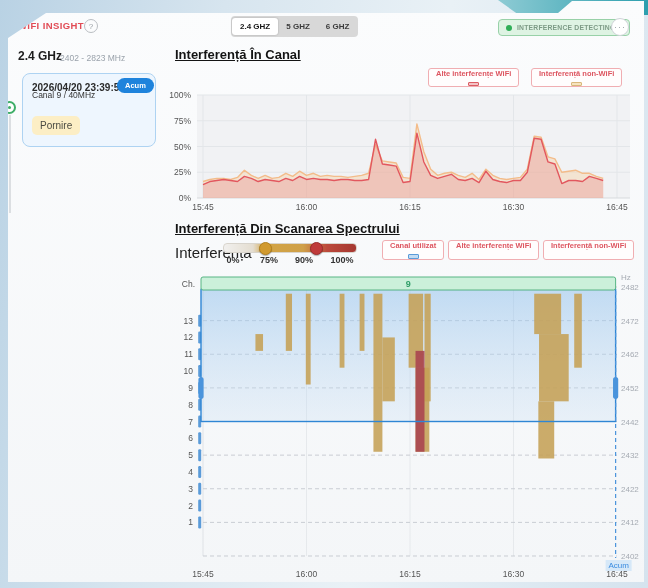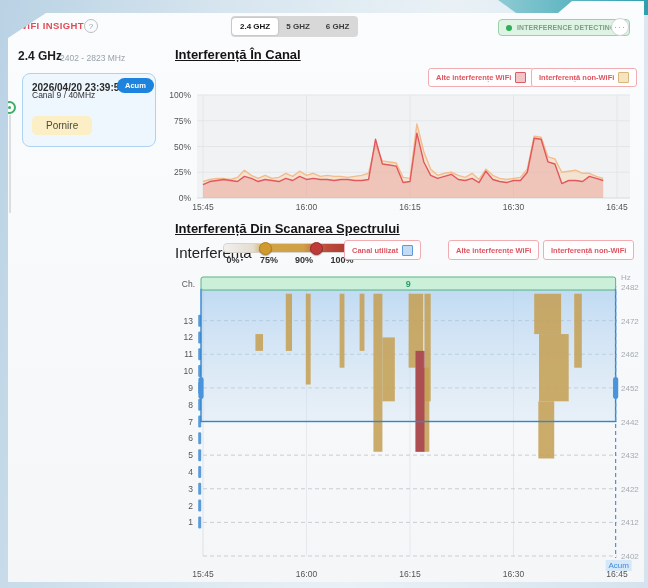--- a/index.html
+++ b/index.html
@@ -28,24 +28,24 @@
   .tl-dot{left:3px;top:101px;width:9px;height:9px;border:2px solid #3fae68;border-radius:50%;background:#fff;
     display:flex;align-items:center;justify-content:center;}
   .tl-dot span{width:3px;height:3px;border-radius:50%;background:#3fae68;}
   .tl-line{left:9px;top:115px;width:2px;height:98px;background:#dcdfe2;}
   .event-card{left:22px;top:73px;width:132px;height:72px;background:#eef6fe;border:1.5px solid #aed3f2;border-radius:8px;}
   .event-time{left:9px;top:8px;font-size:10px;font-weight:bold;color:#2b2b2b;}
   .badge-acum{left:94px;top:4px;background:#1e83dc;color:#fff;font-size:7.5px;font-weight:bold;
     padding:3px 8px;border-radius:9px;}
   .event-channel{left:9px;top:16px;font-size:8.5px;font-weight:normal;color:#333;}
   .btn-pornire{left:9px;top:42px;background:#fceec5;border:none;border-radius:5px;font-size:10px;color:#4a4a42;
-    padding:4px 14px;font-family:inherit;position:absolute;}
+    padding:4px 8px;font-family:inherit;position:absolute;}
   .section-title{font-size:13px;font-weight:bold;color:#141414;text-decoration:underline;}
   .legend-btn{position:absolute;height:17px;border:1px solid #f0aeb2;border-radius:3px;background:#fffdfd;
-    display:flex;align-items:center;gap:4px;padding:0 7px;font-size:7.5px;font-weight:bold;color:#dd5560;}
+    display:flex;align-items:center;gap:4px;padding:0 7px;font-size:7.5px;font-weight:bold;color:#dd5560;flex-direction:column;}
   .cb{width:9px;height:9px;border-radius:1px;display:inline-block;}
   .cb-pink{background:#f3c3c5;border:1px solid #db5c63;}
   .cb-cream{background:#f6e3bf;border:1px solid #d8b87a;}
   .cb-blue{background:#c3dcf3;border:1px solid #5b9bd9;}
   .slider-label{left:175px;top:244px;font-size:15px;color:#222;}
   .slider-track{left:223px;top:243px;width:132px;height:8px;border-radius:4px;border:1px solid #d8d4cc;
     background:linear-gradient(90deg,#f1f0ee 0%,#e4ddd0 22%,#d2a445 32%,#cfa049 60%,#bc4a3c 78%,#a63831 100%);}
   .handle{position:absolute;top:-2.5px;width:11px;height:11px;border-radius:50%;box-shadow:0 1px 1px rgba(0,0,0,.3);}
   .handle-gold{left:35px;background:#d19a2f;border:1px solid #b3821f;}
   .handle-red{left:86px;background:#bf3a3a;border:1px solid #9c2d2d;}
@@ -104,21 +104,21 @@
     <div class="abs section-title" style="left:175px;top:221px;text-align:right;">Interferență Din Scanarea Spectrului</div>
     <div class="abs slider-label">Interferență</div>
     <div class="abs slider-track">
       <span class="handle handle-gold"></span>
       <span class="handle handle-red"></span>
     </div>
     <span class="slider-tick" style="left:233px;">0%</span>
     <span class="slider-tick" style="left:269px;">75%</span>
     <span class="slider-tick" style="left:304px;">90%</span>
     <span class="slider-tick" style="left:342px;">100%</span>
-    <div class="legend-btn" style="left:344px;top:240px;height:18px;">
+    <div class="legend-btn" style="left:382px;top:240px;height:18px;">
       <span>Canal utilizat</span>
       <span class="cb cb-blue"></span>
     </div>
     <div class="legend-btn" style="left:448px;top:240px;height:18px;">
       <span>Alte interferențe WiFi</span>
     </div>
     <div class="legend-btn" style="left:543px;top:240px;height:18px;">
       <span>Interferență non-WiFi</span>
     </div>
 

